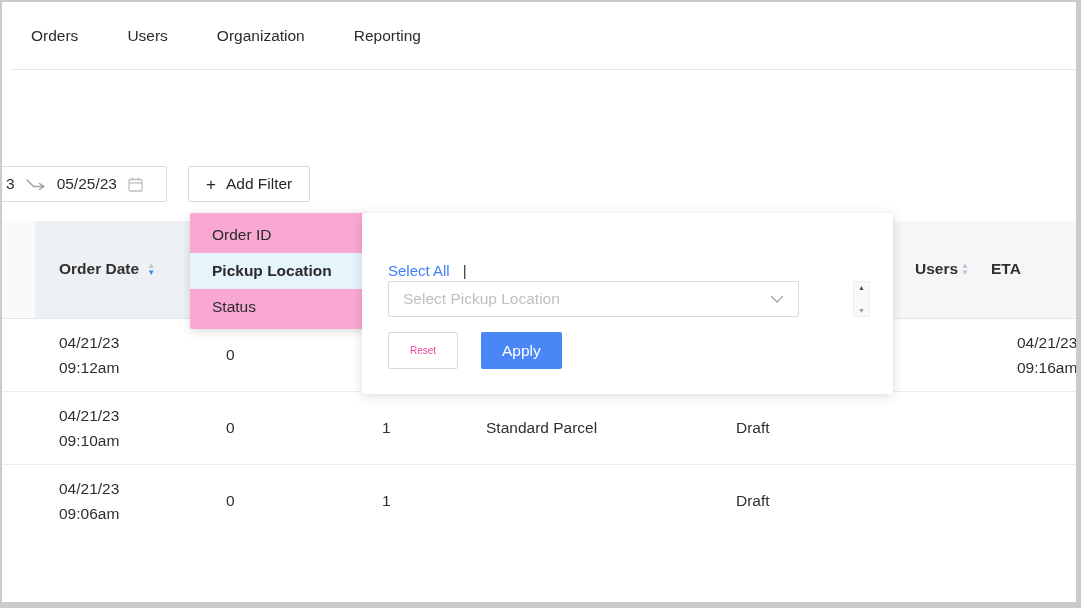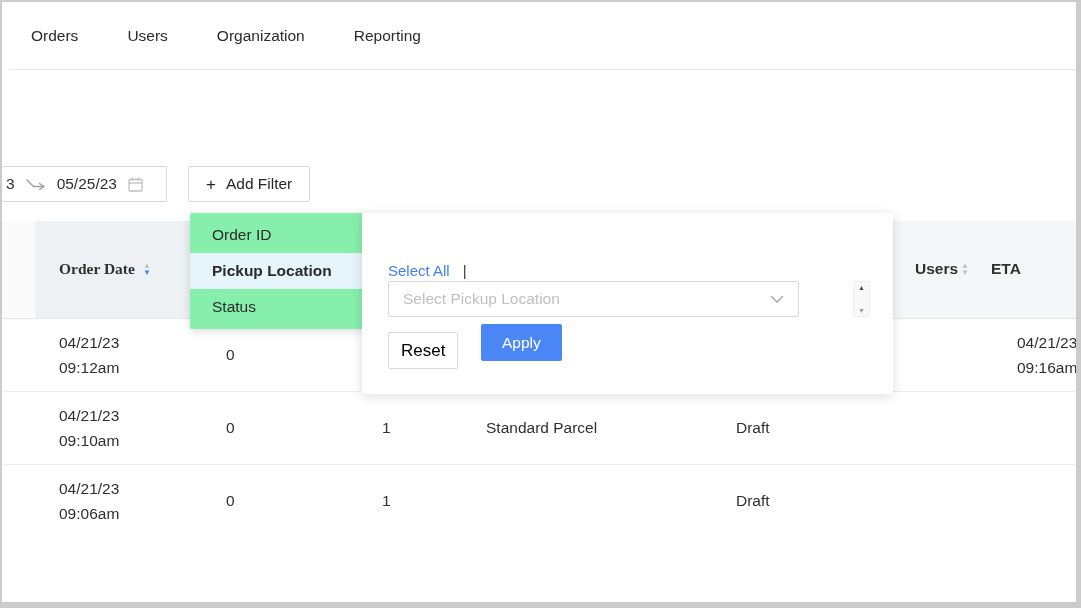--- a/index.html
+++ b/index.html
@@ -39,36 +39,36 @@
   .add-filter .plus{font-size:17px;line-height:17px;color:#262626;}
   
   .table-area{position:absolute;left:0;top:219px;width:1074px;overflow:hidden;}
   table{border-collapse:collapse;table-layout:fixed;width:1340px;}
   th,td{text-align:left;font-weight:normal;vertical-align:middle;padding:0 8px 0 24px;}
   thead th{
     height:97px;background:#f5f6f7;color:#303030;font-weight:bold;
     font-size:15.5px;border-bottom:1px solid #e3e5e8;
   }
   thead th.stub{background:#fafafa;}
-  thead th.sorted{background:#eef1f4;font-family:Liberation Serif, serif;}
+  thead th.sorted{background:#eef1f4;}
   thead th.th-risk{padding-left:28px;}
   thead th.th-eta{padding-left:4px;}
   tbody td{height:73px;font-size:15.5px;color:#2f2f2f;}
   tbody tr.bordered td{border-bottom:1px solid #ececec;}
   td.cell-risk{padding-left:28px;}
   td.cell-eta{padding-left:30px;}
   .two-line div{line-height:25px;white-space:nowrap;}
   .th-flex{display:flex;align-items:center;}
   .sorter{display:inline-flex;flex-direction:column;margin-left:8px;gap:1px;}
   .sorter .caret{font-size:8px;line-height:6px;color:#c0c3c7;}
   .sorter .caret.active{color:var(--sort-active-caret);}
   .sorter.tight{margin-left:3px;}
   
   .filter-menu{
-    position:absolute;left:188px;top:211px;width:176px;background:#86efac;
+    position:absolute;left:188px;top:211px;width:176px;background:#f9a8d4;
     border-radius:2px;box-shadow:0 2px 10px rgba(0,0,0,0.15);
     padding:4px 0;z-index:5;
   }
   .menu-item{
     height:36px;line-height:36px;padding-left:22px;font-size:15.5px;
     color:#2b2b2b;cursor:pointer;white-space:nowrap;
   }
   .menu-item.active{background:var(--menu-highlight);font-weight:bold;}
   
   .filter-popup{
@@ -88,26 +88,26 @@
   .select .placeholder{color:#bfbfbf;font-size:15.5px;flex:1;white-space:nowrap;overflow:hidden;}
   .mini-scrollbar{
     position:absolute;left:491px;top:68px;width:17px;height:36px;
     background:#f8f8f8;border:1px solid #eee;border-radius:2px;
     display:flex;flex-direction:column;justify-content:space-between;align-items:center;
     padding:2px 0;
   }
   .mini-scrollbar .sb-up{font-size:7px;line-height:7px;color:#4a4a4a;}
   .mini-scrollbar .sb-down{font-size:7px;line-height:7px;color:#9a9a9a;}
   .btn-reset{
-    position:absolute;left:26px;top:119px;height:37px;padding:0 12px;
+    position:absolute;left:26px;top:119px;height:37px;padding:0 21px;
     border:1px solid #d9d9d9;border-radius:2px;background:#fff;
-    font-size:17px;color:#000000;font-family:inherit;cursor:pointer;
+    font-size:10px;color:#ec4899;font-family:inherit;cursor:pointer;
   }
   .btn-apply{
-    position:absolute;left:119px;top:111px;height:37px;padding:0 21px;
+    position:absolute;left:119px;top:119px;height:37px;padding:0 21px;
     border:none;border-radius:2px;background:var(--apply-button);
     font-size:15.5px;color:#fff;font-family:inherit;cursor:pointer;
   }
   svg{display:block;}
 </style>
 </head>
 <body>
 
 <div class="window">
 

